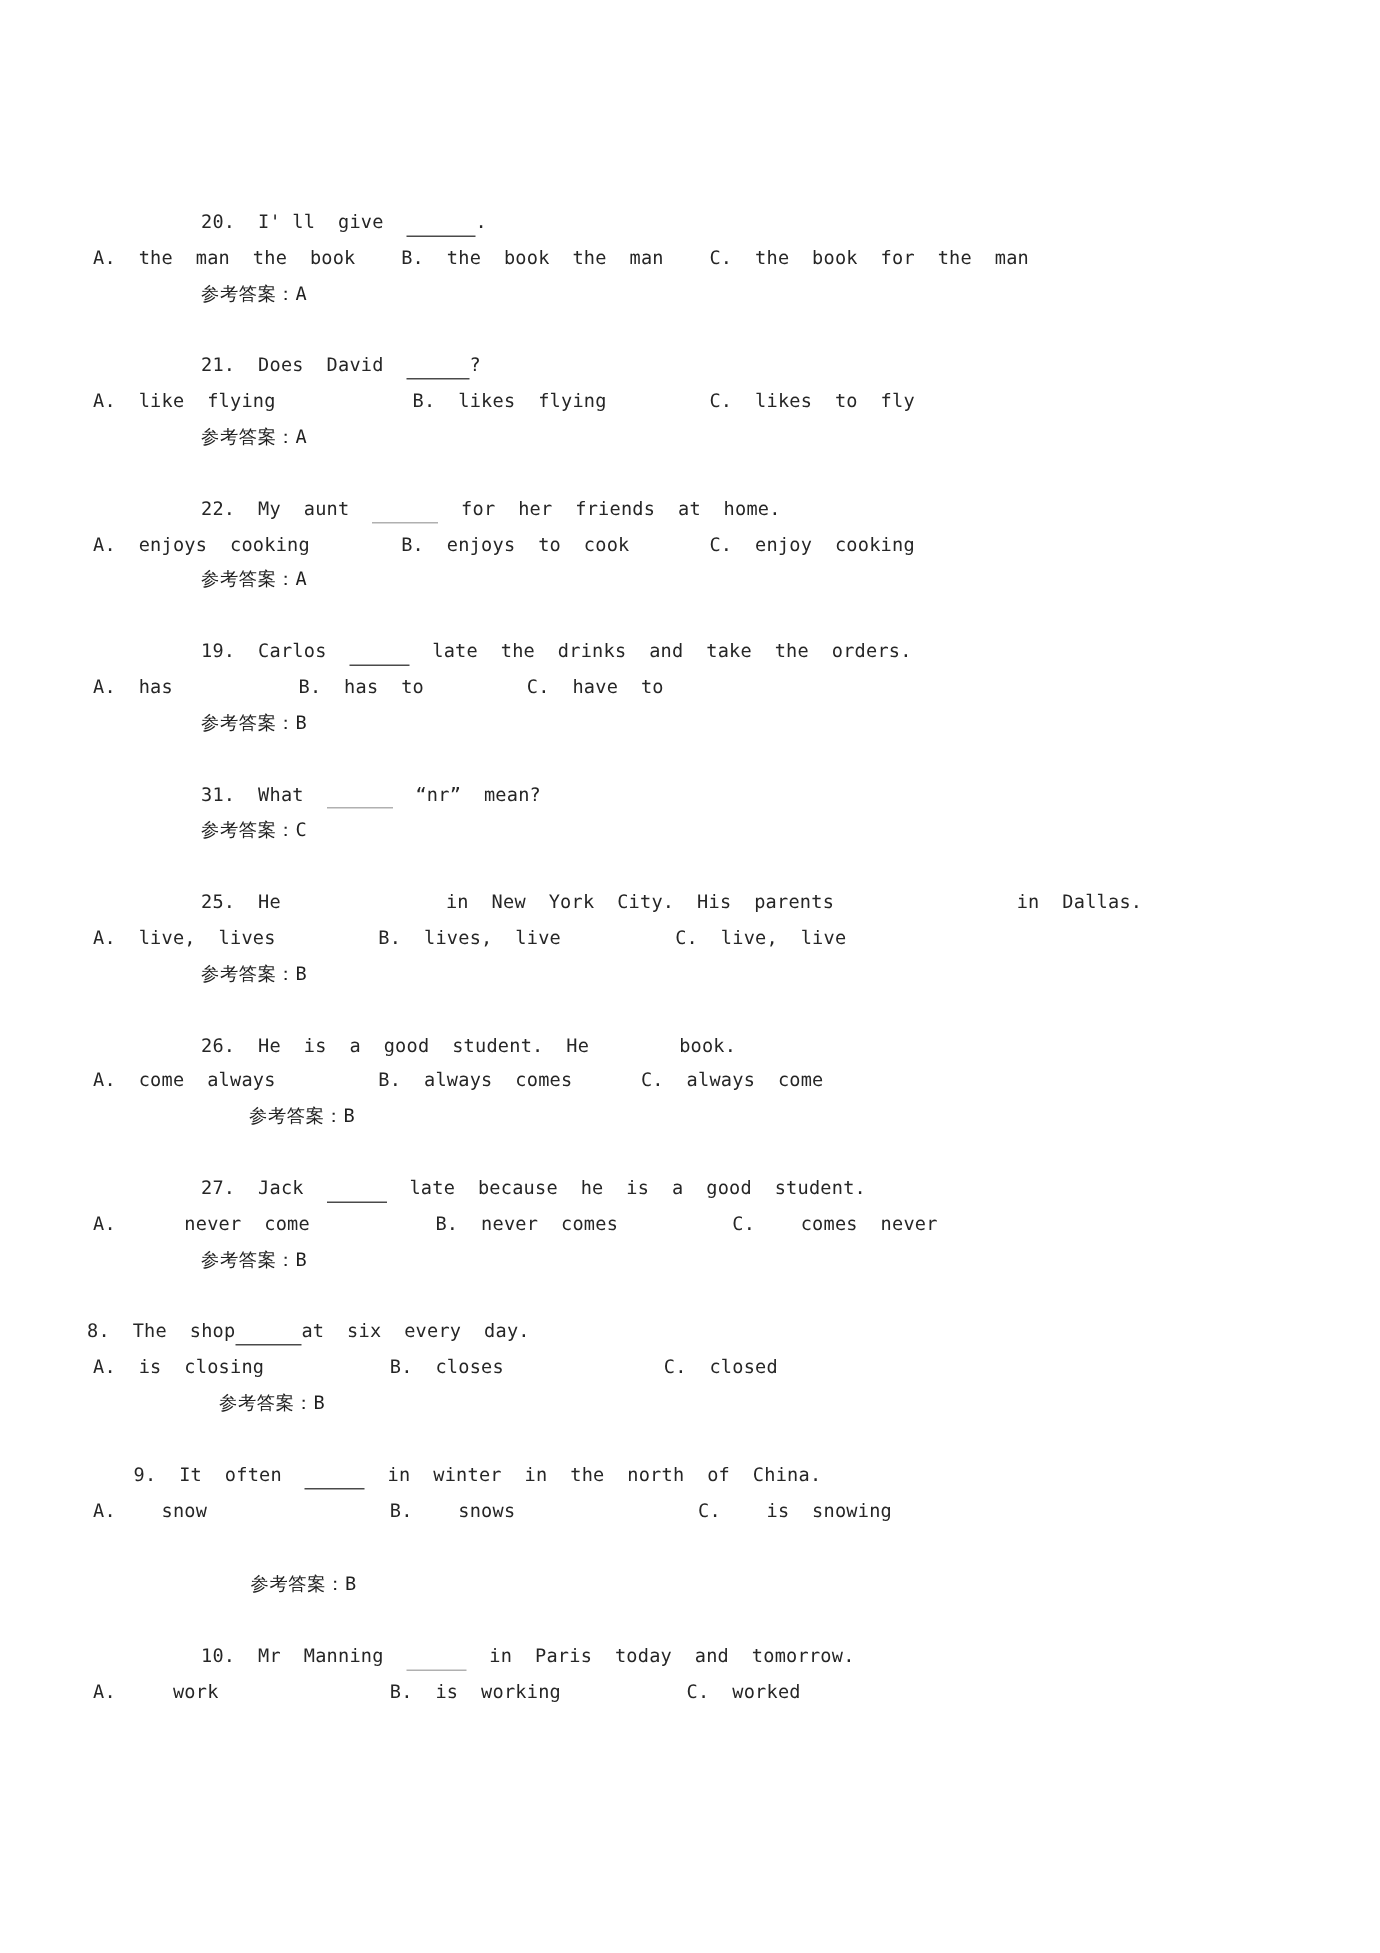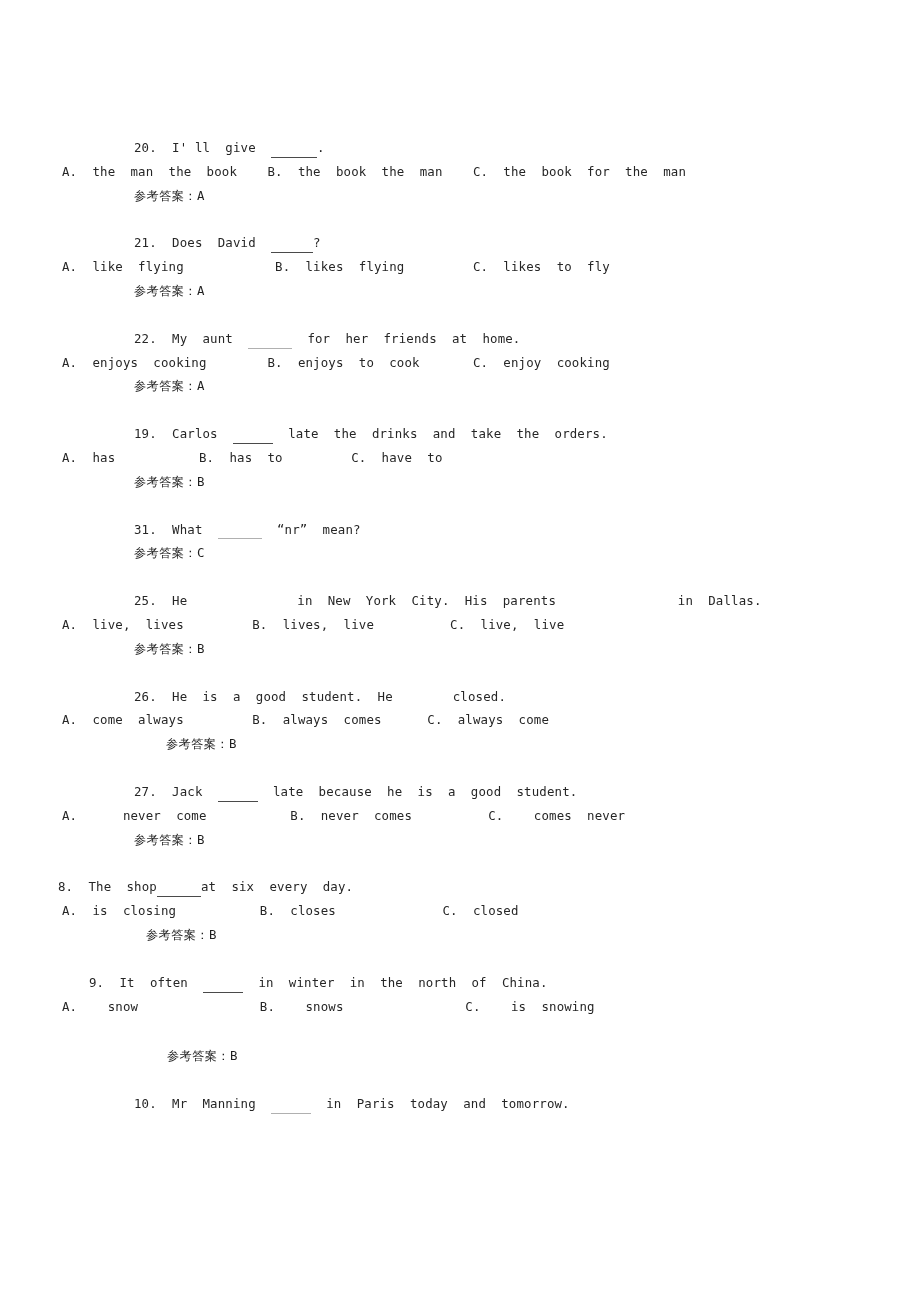--- a/index.html
+++ b/index.html
@@ -134,21 +134,21 @@
         <div class="ans-line ans-indent-1"><span class="cjk">参考答案：</span><span>C</span></div>
         <div class="gap-small"></div>
       </div>
       <div class="question-block">
         <div class="q-line "><span>25.</span><span>  He</span><span class="blank blank-none" style="width: 110px;"> </span><span>in  New  York  City.  His  parents                in  Dallas.</span></div>
         <div class="opt-line">A.  live,  lives         B.  lives,  live          C.  live,  live</div>
         <div class="ans-line "><span class="cjk">参考答案：</span><span>B</span></div>
         <div class="gap-small"></div>
       </div>
       <div class="question-block">
-        <div class="q-line "><span>26.</span><span>  He  is  a  good  student.  He</span><span class="blank blank-none" style="width: 60px;"> </span><span>closed.</span></div>
+        <div class="q-line "><span>26.</span><span>  He  is  a  good  student.  He</span><span class="blank blank-none" style="width: 60px;"> </span><span>book.</span></div>
         <div class="opt-line">A.  come  always         B.  always  comes      C.  always  come</div>
         <div class="ans-line ans-indent-2"><span class="cjk">参考答案：</span><span>B</span></div>
         <div class="gap-small"></div>
       </div>
       <div class="question-block">
         <div class="q-line "><span>27.</span><span>  Jack  </span><span class="blank blank-solid" style="width: 40px;"> </span><span>  late  because  he  is  a  good  student.</span></div>
         <div class="opt-line">A.      never  come           B.  never  comes          C.    comes  never</div>
         <div class="ans-line "><span class="cjk">参考答案：</span><span>B</span></div>
         <div class="gap-small"></div>
       </div>
@@ -160,16 +160,17 @@
       </div>
       <div class="question-block">
         <div class="q-line q-indent-2"><span>9.</span><span>  It  often  </span><span class="blank blank-solid" style="width: 40px;"> </span><span>  in  winter  in  the  north  of  China.</span></div>
         <div class="opt-line">A.    snow                B.    snows                C.    is  snowing</div>
         <div class="gap-line"></div>
         <div class="ans-line ans-indent-4"><span class="cjk">参考答案：</span><span>B</span></div>
         <div class="gap-small"></div>
       </div>
       <div class="question-block">
         <div class="q-line "><span>10.</span><span>  Mr  Manning  </span><span class="blank blank-faint" style="width: 40px;"> </span><span>  in  Paris  today  and  tomorrow.</span></div>
+        <div class="opt-line">A.     work               B.  is  working           C.  worked</div>
         <div class="gap-small"></div>
       </div>
     </div>
 </div>
 
 </body></html>

